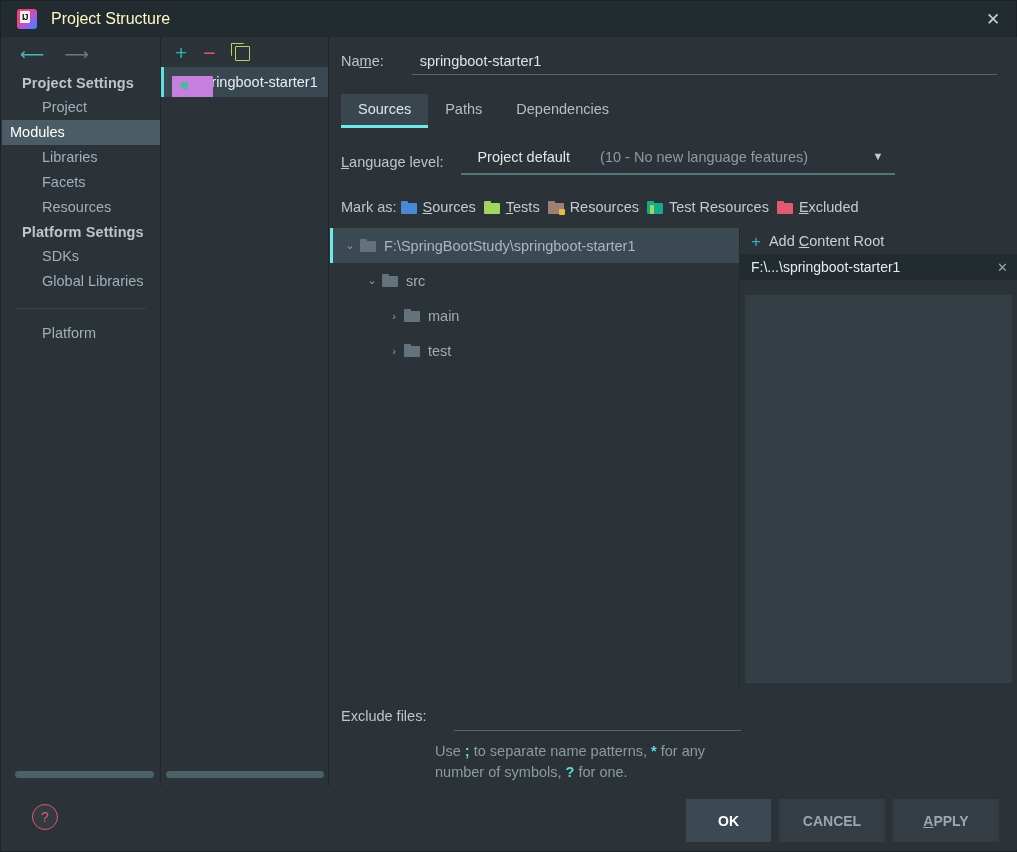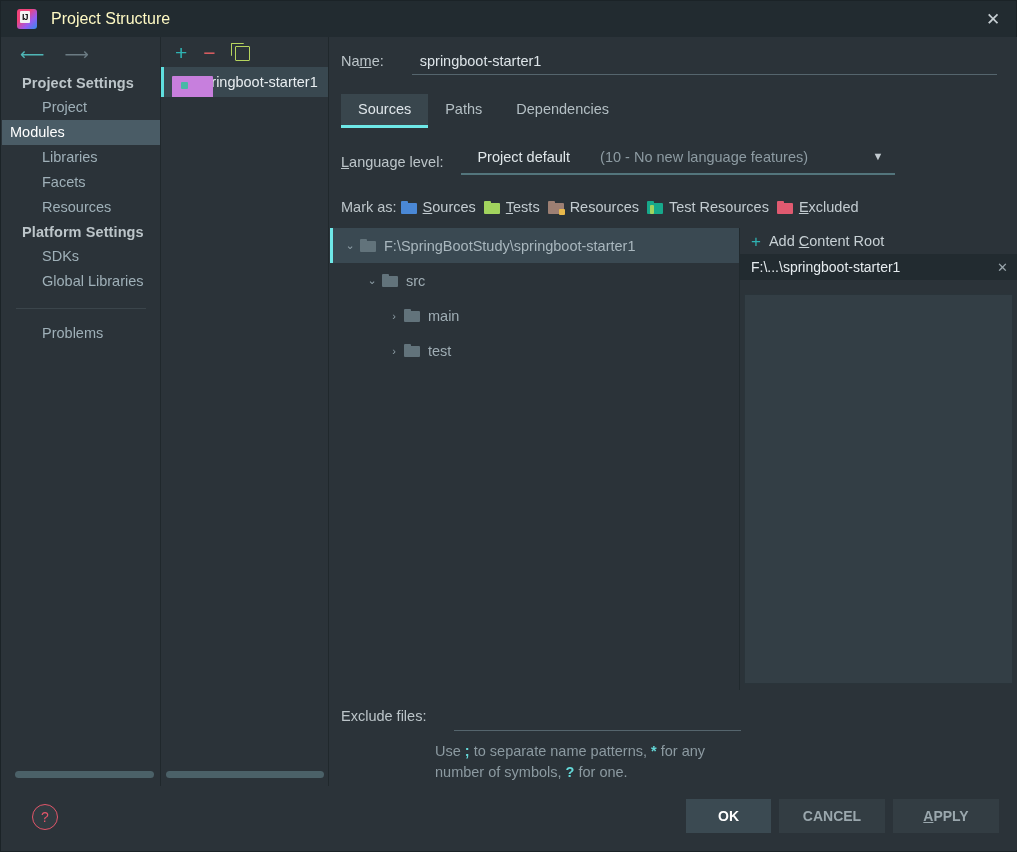--- a/index.html
+++ b/index.html
@@ -479,21 +479,21 @@
     font-size: 14px;
     display: flex;
     align-items: center;
     justify-content: center;
     cursor: pointer;
     background: #313b41;
   }
   .dlg-btn {
     position: absolute;
     top: 13px;
-    height: 34px;
+    height: 43px;
     display: flex;
     align-items: center;
     justify-content: center;
     font-size: 14px;
     font-weight: bold;
     cursor: pointer;
     border: none;
     font-family: "Liberation Sans", sans-serif;
   }
   #btn-ok     { left: 684px; width: 85px; background: #3b4a52; color: #ffffff; }
@@ -532,21 +532,21 @@
     <div class="nav-item selected">Modules</div>
     <div class="nav-item">Libraries</div>
     <div class="nav-item">Facets</div>
     <div class="nav-item">Resources</div>
 
     <div class="nav-group-title">Platform Settings</div>
     <div class="nav-item">SDKs</div>
     <div class="nav-item">Global Libraries</div>
 
     <div class="nav-sep"></div>
-    <div class="nav-item">Problems</div>
+    <div class="nav-item">Platform</div>
 
     <div class="hscroll" id="sidebar-scroll"></div>
   </div>
 
   <div id="modules-col">
     <div id="modules-toolbar">
       <span class="tb-btn tb-plus">+</span>
       <span class="tb-btn tb-minus">−</span>
       <span class="tb-btn tb-copy"></span>
     </div>

